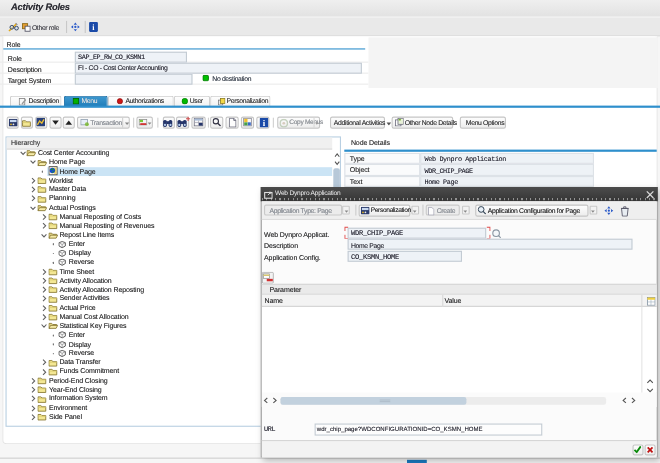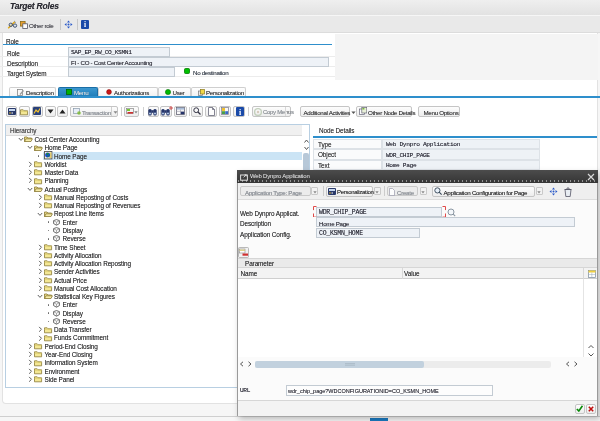--- a/index.html
+++ b/index.html
@@ -6,21 +6,21 @@
 div{position:absolute;box-sizing:border-box;}
 .t{white-space:nowrap;font-size:6.2px;letter-spacing:-0.3px;color:#3a3a3a;line-height:7px;text-shadow:0 0 0.45px rgba(50,50,55,0.6);}
 .t2{white-space:nowrap;font-size:6.4px;letter-spacing:-0.1px;color:#333;line-height:7px;text-shadow:0 0 0.45px rgba(45,45,50,0.6);}
 .mono{white-space:nowrap;font-family:"Liberation Mono",monospace;font-size:6.5px;color:#2c2c38;letter-spacing:-0.25px;line-height:7px;text-shadow:0 0 0.4px rgba(44,44,56,0.55);}
 .mono2{white-space:nowrap;font-family:"Liberation Mono",monospace;font-size:6.2px;color:#2c2c38;letter-spacing:-0.35px;line-height:7px;text-shadow:0 0 0.4px rgba(44,44,56,0.55);}
 .fld{background:#eef2f7;border:1px solid #c3cbd3;}
 .btn{background:linear-gradient(#fdfdfd,#ededed);border:1px solid #c5c5c5;border-radius:2px;}
 svg{position:absolute;}
 </style></head><body>
 <div style="left:0px;top:0px;width:600px;height:15px;background:linear-gradient(#efefef,#e2e2e2);"></div>
-<div class="t" style="left:10px;top:3px;font-weight:bold;font-style:italic;font-size:8.5px;color:#2b2b33;letter-spacing:-0.2px;">Target Roles</div>
+<div class="t" style="left:10px;top:3px;font-weight:bold;font-style:italic;font-size:8.5px;color:#2b2b33;letter-spacing:-0.2px;">Activity Roles</div>
 <div style="left:0px;top:16px;width:600px;height:17px;background:#e9e9e9;border-bottom:1px solid #dcdcdc;"></div>
 <svg style="position:absolute;left:7px;top:20px;" width="11" height="9" viewBox="0 0 11 9">
     <path d="M1.2,8.2 L7.8,1.8" stroke="#e0a818" stroke-width="1.5"></path>
     <path d="M7.2,1 L8.8,2.6" stroke="#888" stroke-width="1"></path>
     <circle cx="3.8" cy="4.8" r="1.7" fill="rgba(200,220,240,0.5)" stroke="#3a4a66" stroke-width="0.9"></circle>
     <circle cx="8" cy="5.6" r="1.7" fill="rgba(200,220,240,0.5)" stroke="#3a4a66" stroke-width="0.9"></circle>
     <path d="M5.5,5.2 L6.3,5.4" stroke="#3a4a66" stroke-width="0.8"></path>
   </svg>
 <svg style="position:absolute;left:20px;top:20.5px;" width="8" height="8" viewBox="0 0 8 8">
     <rect x="0.5" y="0.5" width="4.6" height="4.6" fill="#e8a030" stroke="#8a6a18" stroke-width="0.8"></rect>

